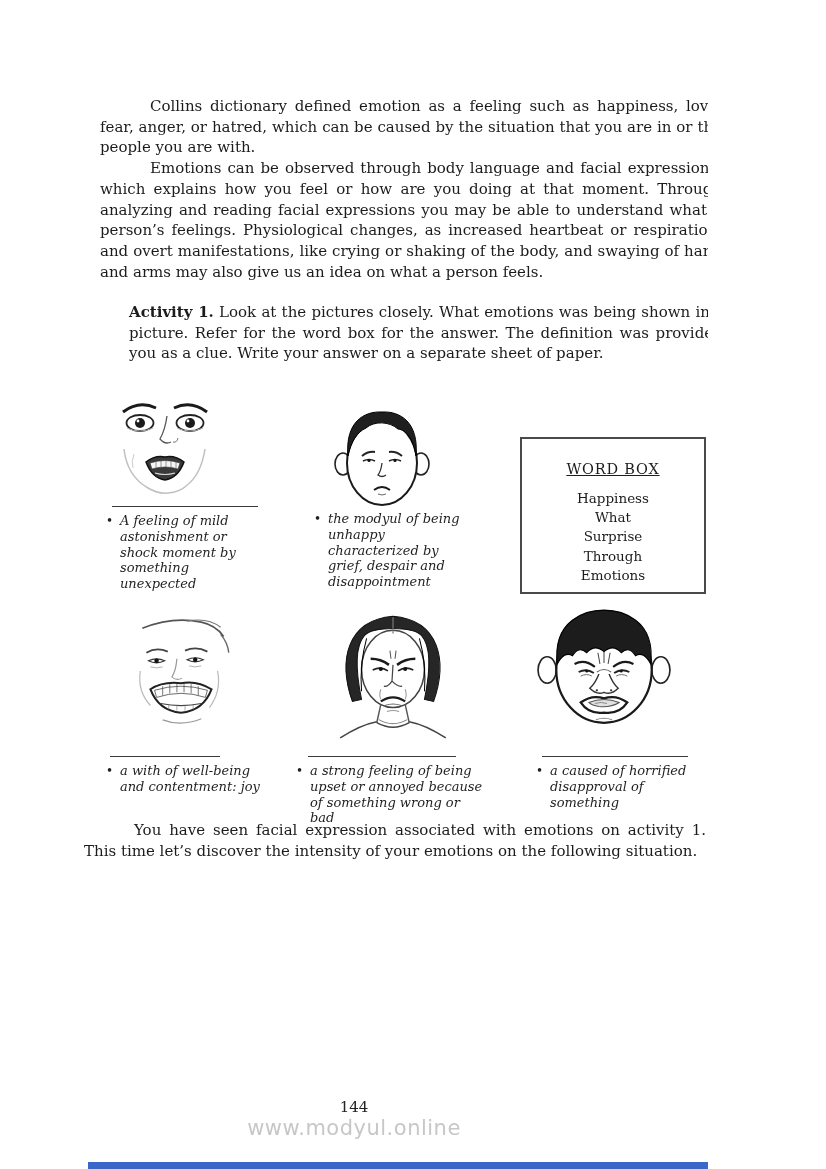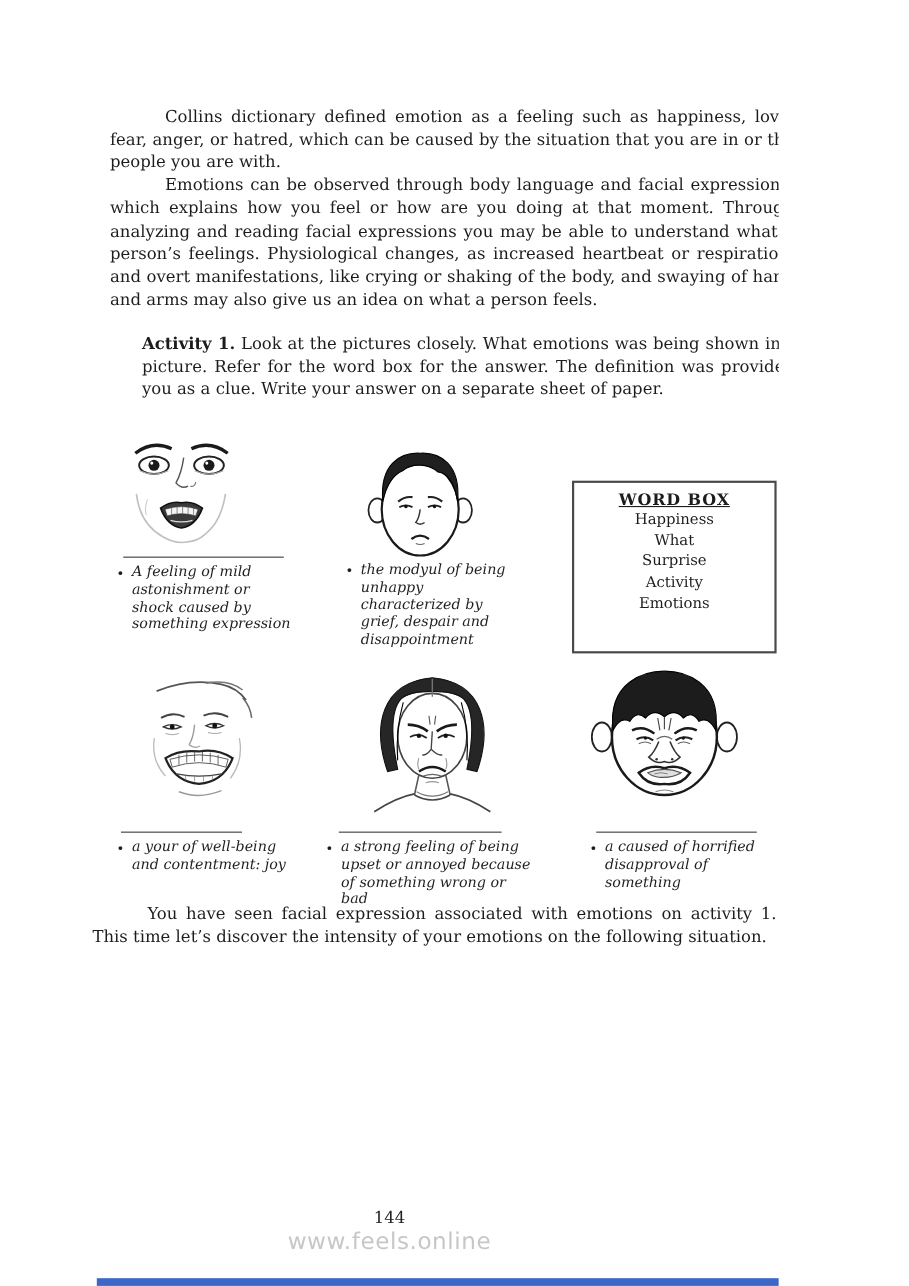--- a/index.html
+++ b/index.html
@@ -13,22 +13,22 @@
   .bodytext p { text-indent:50px; }
   .activity { font-size:15px; line-height:20.7px; text-align:justify; }
   .bold { font-weight:bold; }
   .caption { font-style:italic; font-size:13px; line-height:15.8px; color:#1f1f1f; display:flex; }
   .caption .bullet { flex:0 0 14px; width:14px; font-style:normal; font-size:12px; padding-top:1px; }
   .blank-line { position:absolute; border-top:1.5px solid #3a3a3a; height:0; }
   .wordbox {
     position:absolute; left:520px; top:437px; width:186px; height:157px;
     border:2px solid #4a4a4a; text-align:center;
   }
-  .wordbox-title { margin-top:7px; font-weight:bold; font-size:14.5px; letter-spacing:0.8px; text-decoration:underline; }
-  .wordbox-words { font-size:13.5px; line-height:19.2px; }
+  .wordbox-title { margin-top:22px; font-weight:normal; font-size:14.5px; letter-spacing:0.8px; text-decoration:underline; }
+  .wordbox-words { margin-top:12px; font-size:13.5px; line-height:19.2px; }
   .footer-num { position:absolute; top:1098px; left:0; width:100%; text-align:center; font-size:15px; color:#222; }
   .watermark {
     position:absolute; top:1116px; left:0; width:100%; text-align:center;
     font-family:"DejaVu Sans", sans-serif; font-size:21px; color:#c7c7c7; letter-spacing:0.5px;
   }
   .accent-bar { position:absolute; left:88px; right:0; bottom:0; height:7px; background:#3a67c8; }
   svg { display:block; }
 </style>
 </head>
 <body>
@@ -62,21 +62,21 @@
       <path d="M40,71 Q55,66 70,71 L68,77 Q55,73 42,77 Z" fill="#f5f5f5" stroke="#333" stroke-width="0.6"></path>
       <path d="M46,69 L46,76 M51,68 L51,75 M56,68 L56,75 M61,68 L61,75 M66,69 L66,76" stroke="#555" stroke-width="0.6"></path>
       <path d="M45,81 Q55,84 65,81" stroke="#ddd" stroke-width="1.2" fill="none"></path>
       <path d="M14,57 Q17,84 38,96 Q48,102 58,101 Q70,100 76,94 Q91,83 95,57" stroke="#c0c0c0" stroke-width="1.5" fill="none"></path>
       <path d="M24,62 Q21,70 23,76" stroke="#ccc" stroke-width="1" fill="none"></path>
     </svg>
   </div>
   <div class="blank-line" style="left:112px; top:506px; width:146px;"></div>
   <div class="abs caption" style="left:106px; top:513px; width:162px;">
     <span class="bullet">•</span>
-    <span>A feeling of mild astonishment or shock caused by something expression</span>
+    <span>A feeling of mild astonishment or shock moment by something unexpected</span>
   </div>
 
   <div class="abs" style="left:332px; top:408px;">
     <svg width="100" height="104" viewBox="0 0 100 104">
       <ellipse cx="11" cy="56" rx="8" ry="11" fill="#fff" stroke="#222" stroke-width="1.6"></ellipse>
       <ellipse cx="89" cy="56" rx="8" ry="11" fill="#fff" stroke="#222" stroke-width="1.6"></ellipse>
       <ellipse cx="50" cy="55" rx="35" ry="42" fill="#fff" stroke="#1a1a1a" stroke-width="2"></ellipse>
       <path d="M16,48 C13,14 32,3 50,4 C68,3 87,14 84,48 C81,30 74,22 66,21 C57,13 42,13 34,20 C25,24 19,34 16,48 Z" fill="#1f1f1f" stroke="#000" stroke-width="1"></path>
       <path d="M30,48 Q36,43 43,44" stroke="#222" stroke-width="2" fill="none"></path>
       <path d="M57,44 Q64,43 70,48" stroke="#222" stroke-width="2" fill="none"></path>
@@ -93,21 +93,21 @@
     <span class="bullet">•</span>
     <span>the modyul of being unhappy characterized by grief, despair and disappointment</span>
   </div>
 
   <div class="wordbox">
     <div class="wordbox-title">WORD BOX</div>
     <div class="wordbox-words">
       <div>Happiness</div>
       <div>What</div>
       <div>Surprise</div>
-      <div>Activity</div>
+      <div>Through</div>
       <div>Emotions</div>
     </div>
   </div>
 
   <div class="abs" style="left:122px; top:612px;">
     <svg width="122" height="122" viewBox="0 0 120 120">
       <path d="M20,16 Q50,4 78,10 Q92,13 100,24" stroke="#555" stroke-width="1.6" fill="none"></path>
       <path d="M64,9 Q84,5 97,15" stroke="#777" stroke-width="1.2" fill="none"></path>
       <path d="M97,22 Q104,30 105,40" stroke="#666" stroke-width="1.4" fill="none"></path>
       <path d="M24,40 Q34,34 45,39" stroke="#444" stroke-width="1.8" fill="none"></path>
@@ -126,21 +126,21 @@
       <path d="M38,90 Q58,94 78,90" stroke="#444" stroke-width="1.2" fill="none"></path>
       <path d="M46,91 L46,96 M54,92 L54,97 M62,92 L62,97 M70,91 L70,96" stroke="#777" stroke-width="0.6"></path>
       <path d="M18,58 Q15,78 28,92" stroke="#bbb" stroke-width="1.2" fill="none"></path>
       <path d="M94,58 Q98,78 86,94" stroke="#bbb" stroke-width="1.2" fill="none"></path>
       <path d="M40,106 Q58,113 78,105" stroke="#999" stroke-width="1.3" fill="none"></path>
     </svg>
   </div>
   <div class="blank-line" style="left:110px; top:756px; width:110px;"></div>
   <div class="abs caption" style="left:106px; top:763px; width:168px;">
     <span class="bullet">•</span>
-    <span>a your of well-being and contentment: joy</span>
+    <span>a with of well-being and contentment: joy</span>
   </div>
 
   <div class="abs" style="left:326px; top:608px;">
     <svg width="134" height="132" viewBox="0 0 132 130">
       <ellipse cx="66" cy="60" rx="31" ry="38" fill="#fff" stroke="#444" stroke-width="1.5"></ellipse>
       <path d="M26,92 C12,52 20,12 66,8 C112,12 120,52 106,92 L97,90 C104,56 102,36 94,27 C85,18 47,18 38,27 C30,36 28,56 35,90 Z" fill="#262626" stroke="#111" stroke-width="1"></path>
       <path d="M66,9 L66,25" stroke="#777" stroke-width="1.2"></path>
       <path d="M40,30 Q33,55 35,82" stroke="#000" stroke-width="1" fill="none"></path>
       <path d="M92,30 Q99,55 97,82" stroke="#000" stroke-width="1" fill="none"></path>
       <path d="M44,50 Q54,50 62,56" stroke="#1a1a1a" stroke-width="2.5" fill="none"></path>
@@ -199,16 +199,16 @@
   <div class="abs caption" style="left:536px; top:763px; width:176px;">
     <span class="bullet">•</span>
     <span>a caused of horrified disapproval of something</span>
   </div>
 
   <div class="abs bodytext" style="left:84px; top:820px; width:622px;">
     <p>You have seen facial expression associated with emotions on activity 1. This time let’s discover the intensity of your emotions on the following situation.</p>
   </div>
 
   <div class="footer-num">144</div>
-  <div class="watermark">www.feels.online</div>
+  <div class="watermark">www.modyul.online</div>
   <div class="accent-bar"></div>
 
 </div>
 
 </body></html>

